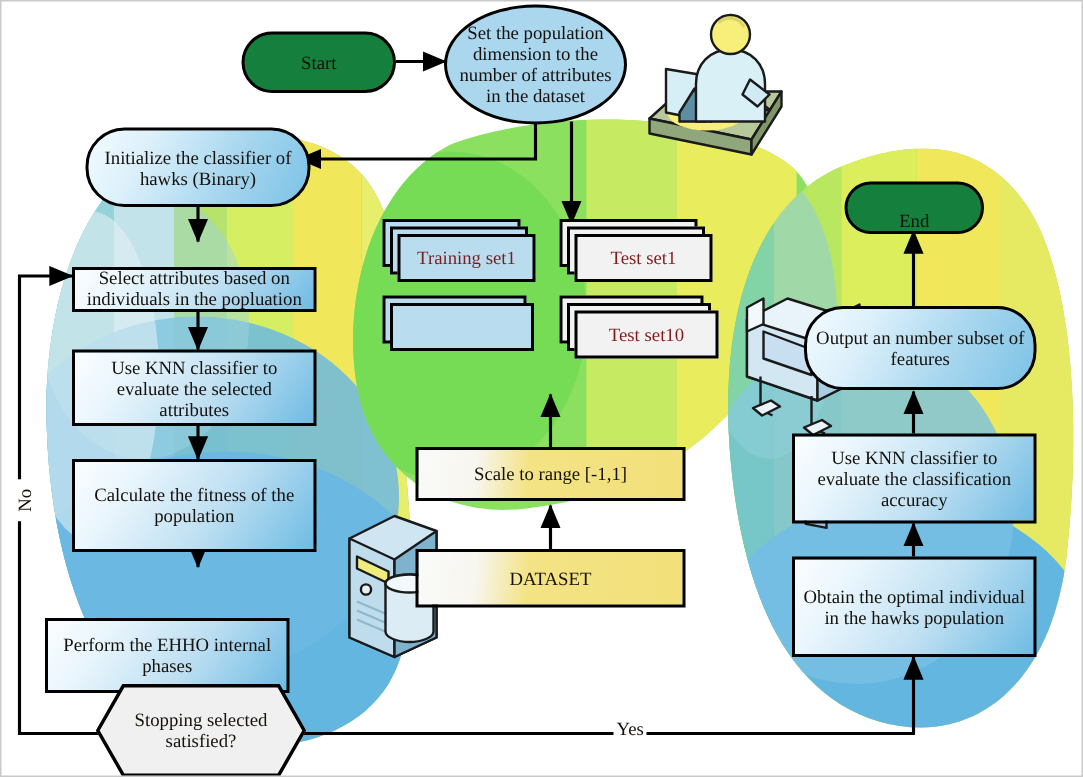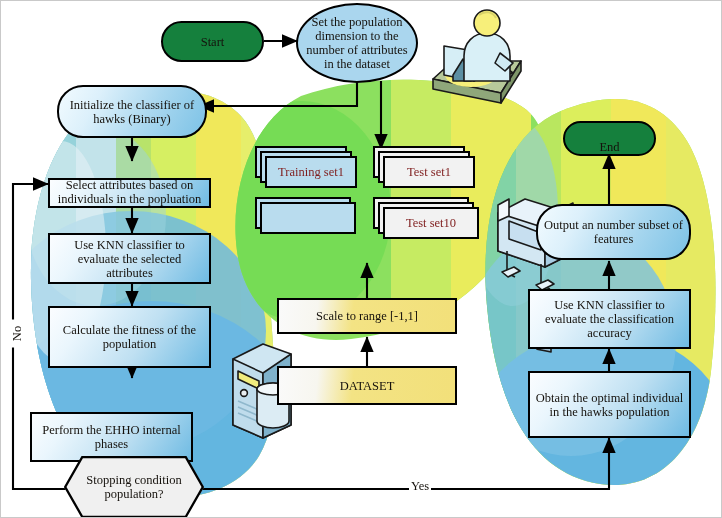--- a/index.html
+++ b/index.html
@@ -262,21 +262,21 @@
     <div class="node proc" style="left:47px;top:305px;width:163px;height:62px;">
       <span>Calculate the fitness of the population</span>
     </div>
 
     <div class="node proc" style="left:29px;top:377px;width:163px;height:50px;margin-top:34px;">
       <span>Perform the EHHO internal phases</span>
     </div>
 
     <div class="decision-wrap" style="left:63px;top:455px;width:140px;height:62px;">
       <div class="node decision" style="left:0;top:0;width:140px;height:62px;">
-        <span>Stopping condition population?</span>
+        <span>Stopping selected satisfied?</span>
       </div>
       <svg class="decision-outline" viewBox="0 0 140 62">
         <polygon points="18.2,1.2 121.8,1.2 138.8,31 121.8,60.8 18.2,60.8 1.2,31" fill="none" stroke="#000" stroke-width="2.3"></polygon>
       </svg>
     </div>
 
     <div class="node datum" style="left:276px;top:365px;width:180px;height:39px;">
       <span>DATASET</span>
     </div>
 

